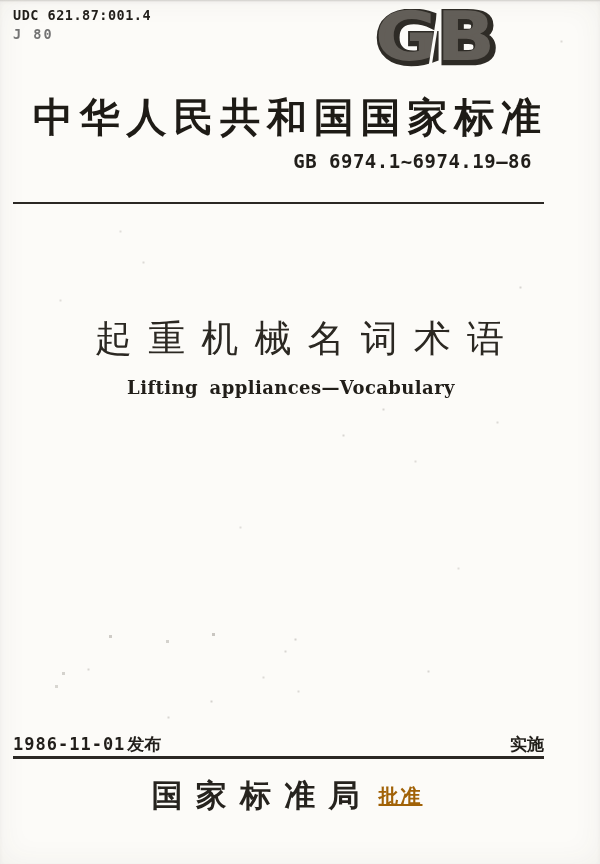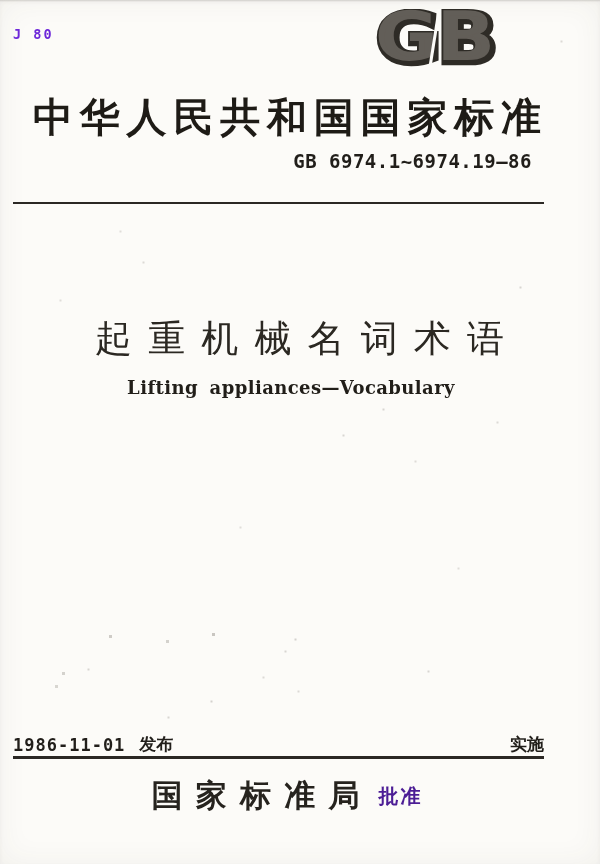--- a/index.html
+++ b/index.html
@@ -18,21 +18,21 @@
     font-family:var(--sans);color:var(--ink);
   }
   .page::before{
     content:"";position:absolute;left:0;top:0;right:0;height:2px;
     background:linear-gradient(to bottom, rgba(90,85,75,.20), rgba(90,85,75,0));
   }
   
   .udc{position:absolute;left:13px;top:7px;font-family:var(--mono);font-weight:bold;
        font-size:13.5px;letter-spacing:.5px;color:#211e1a;}
   .clc{position:absolute;left:13px;top:26px;font-family:var(--mono);font-weight:bold;
-       font-size:13.5px;letter-spacing:2px;color:#6d28d9;}
+       font-size:13.5px;letter-spacing:2px;color:#737373;}
   
   .gb-logo{position:absolute;left:373px;top:9px;width:126px;height:63px;}
   
   .heading{
     position:absolute;left:33px;top:96px;width:508px;height:42px;
     display:flex;justify-content:space-between;align-items:flex-start;
     font-family:var(--serif);font-weight:bold;font-size:40px;line-height:1.05;color:#1e1b16;
   }
   .stdnum{
     position:absolute;right:68px;top:150px;font-family:var(--mono);font-weight:bold;
@@ -48,35 +48,35 @@
     font-family:var(--sans);font-weight:500;font-size:37px;line-height:1.05;color:#2b2822;
   }
   .title-en{
     position:absolute;left:0;right:18px;top:377px;text-align:center;
     font-family:var(--serif);font-weight:bold;font-size:18px;
     letter-spacing:.4px;word-spacing:5px;color:#211e19;
   }
   
   .date{position:absolute;top:733px;display:flex;align-items:baseline;color:#211e1a;}
   .date .num{font-family:var(--mono);font-weight:bold;font-size:17px;letter-spacing:1px;}
-  .date .cjk{font-family:var(--sans);font-weight:bold;font-size:17px;margin-left:14px;}
-  .date-issue{left:13px;align-items:center;}
+  .date .cjk{font-family:var(--sans);font-weight:bold;font-size:17px;margin-left:2px;}
+  .date-issue{left:13px;}
   .date-impl{right:56px;}
   
   .bureau-row{
     position:absolute;left:0;right:26px;top:779px;
     display:flex;justify-content:center;align-items:flex-end;gap:19px;
   }
   .bureau{
     display:flex;justify-content:space-between;width:208px;
     font-family:var(--serif);font-weight:600;font-size:31px;line-height:1.05;color:#26231e;
   }
   .approve{
     font-family:var(--sans);font-weight:700;font-size:20px;letter-spacing:2px;
-    padding-bottom:2px;color:#4c1d95;
+    padding-bottom:2px;color:#a16207;text-decoration:underline;
   }
   
   .specks{
     position:absolute;left:0;top:0;width:1px;height:1px;background:transparent;pointer-events:none;
     box-shadow:
       383px 409px 0 .5px #d8d6d1, 497px 422px 0 .5px #dcdad5, 343px 435px 0 .5px #d8d6d1,
       415px 461px 0 .5px #dedcd7, 520px 287px 0 .5px #d8d6d1, 143px 262px 0 .5px #dcdad5,
       60px 300px 0 .5px #e0ded9, 240px 527px 0 .5px #e0ded9, 458px 568px 0 .5px #e0ded9,
       110px 636px 0 1px #cfccc7, 167px 641px 0 1px #d4d2cd, 213px 634px 0 1px #c9c6c1,
       295px 639px 0 .5px #d4d2cd, 285px 651px 0 .5px #d8d6d1, 63px 673px 0 1px #d4d2cd,
@@ -84,20 +84,21 @@
       211px 701px 0 .5px #d4d2cd, 428px 671px 0 .5px #d8d6d1, 298px 691px 0 .5px #dcdad5,
       168px 717px 0 .5px #d8d6d1, 561px 41px 0 .5px #dcdad5, 120px 231px 0 .5px #e0ded9;
   }
   .ch{display:block;}
 </style>
 </head>
 <body>
 
 <div class="page">
 
+  <div class="udc">UDC 621.87:001.4</div>
   <div class="clc">J 80</div>
 
   <div class="gb-logo">
     <svg width="126" height="63" viewBox="0 0 132 66">
       <text x="66" y="56" text-anchor="middle" font-family="'DejaVu Sans',sans-serif" font-weight="bold" font-size="70" letter-spacing="-2" textLength="124" lengthAdjust="spacingAndGlyphs" fill="#2e2b26" stroke="#2e2b26" stroke-width="7">GB</text>
       <text x="66" y="56" text-anchor="middle" font-family="'DejaVu Sans',sans-serif" font-weight="bold" font-size="70" letter-spacing="-2" textLength="124" lengthAdjust="spacingAndGlyphs" fill="#97918a" opacity="0.5" transform="translate(-2.2,-2.2)">GB</text>
       <rect x="62.5" y="-5" width="3.2" height="76" fill="#fcfbf8" transform="rotate(9 64 33)"></rect>
     </svg>
   </div>
 

